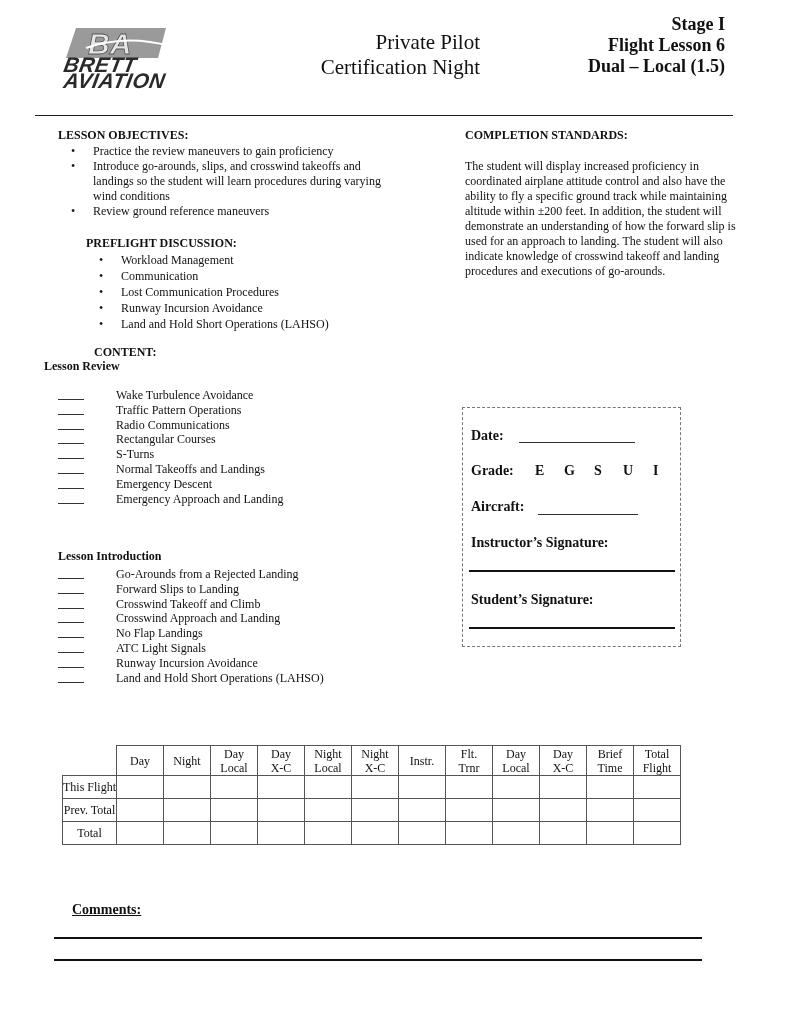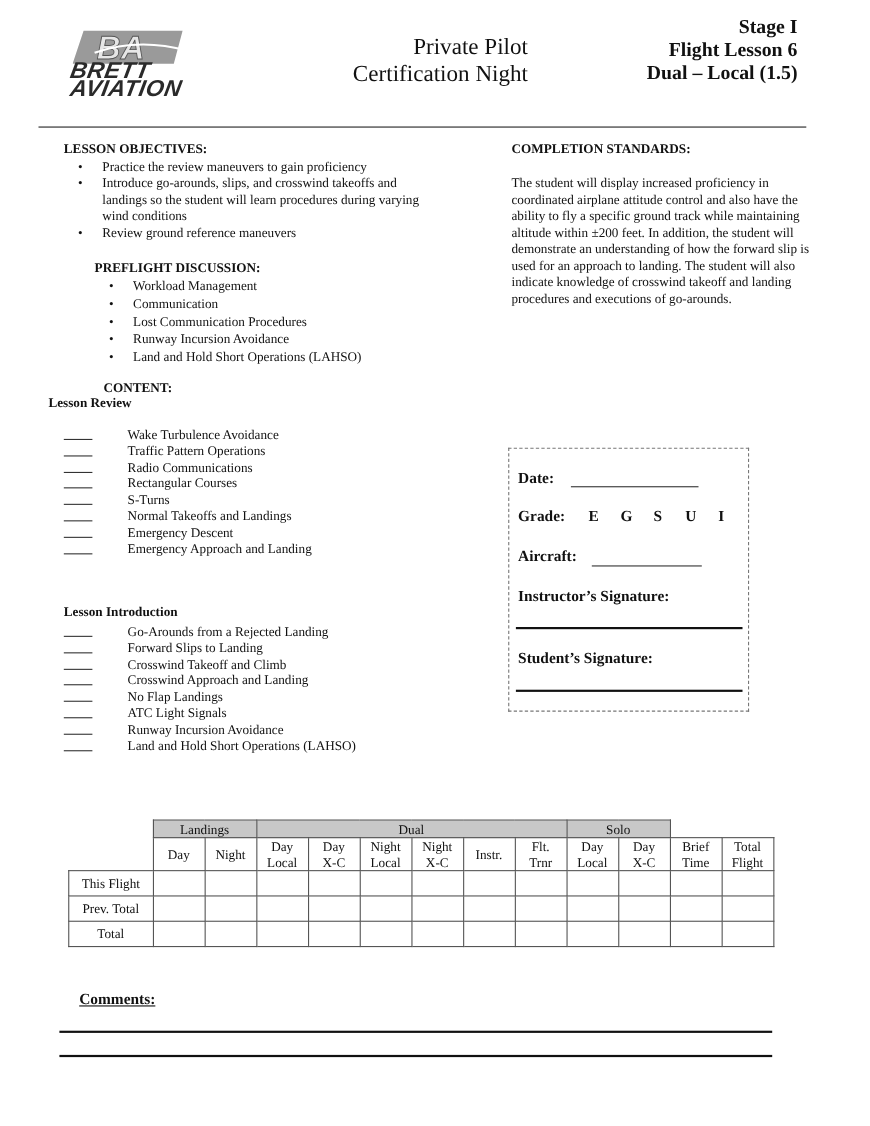--- a/index.html
+++ b/index.html
@@ -191,27 +191,20 @@
 
   <span class="lbl" style="top:127px;text-align:center;">Instructor’s Signature:</span>
   <span class="line-thick" style="top:162px;"></span>
 
   <span class="lbl" style="top:184px;">Student’s Signature:</span>
   <span class="line-thick" style="top:219px;"></span>
 </div>
 
 <table class="log">
   <tbody>
-      <tr>
-    <td class="blankcell" style="width:76px;"></td>
-    <td class="grp" colspan="2">Landings</td>
-    <td class="grp" colspan="6">Dual</td>
-    <td class="grp" colspan="2">Solo</td>
-    <td class="blankcell" colspan="2"></td>
-  </tr>
   <tr>
     <td class="blankcell"></td>
     <td class="colh" style="width:46px;"><span>Day</span></td>
     <td class="colh" style="width:46px;"><span>Night</span></td>
     <td class="colh" style="width:46px;"><span>Day</span><br><span>Local</span></td>
     <td class="colh" style="width:46px;"><span>Day</span><br><span>X-C</span></td>
     <td class="colh" style="width:46px;"><span>Night</span><br><span>Local</span></td>
     <td class="colh" style="width:46px;"><span>Night</span><br><span>X-C</span></td>
     <td class="colh" style="width:46px;"><span>Instr.</span></td>
     <td class="colh" style="width:46px;"><span>Flt.</span><br><span>Trnr</span></td>

